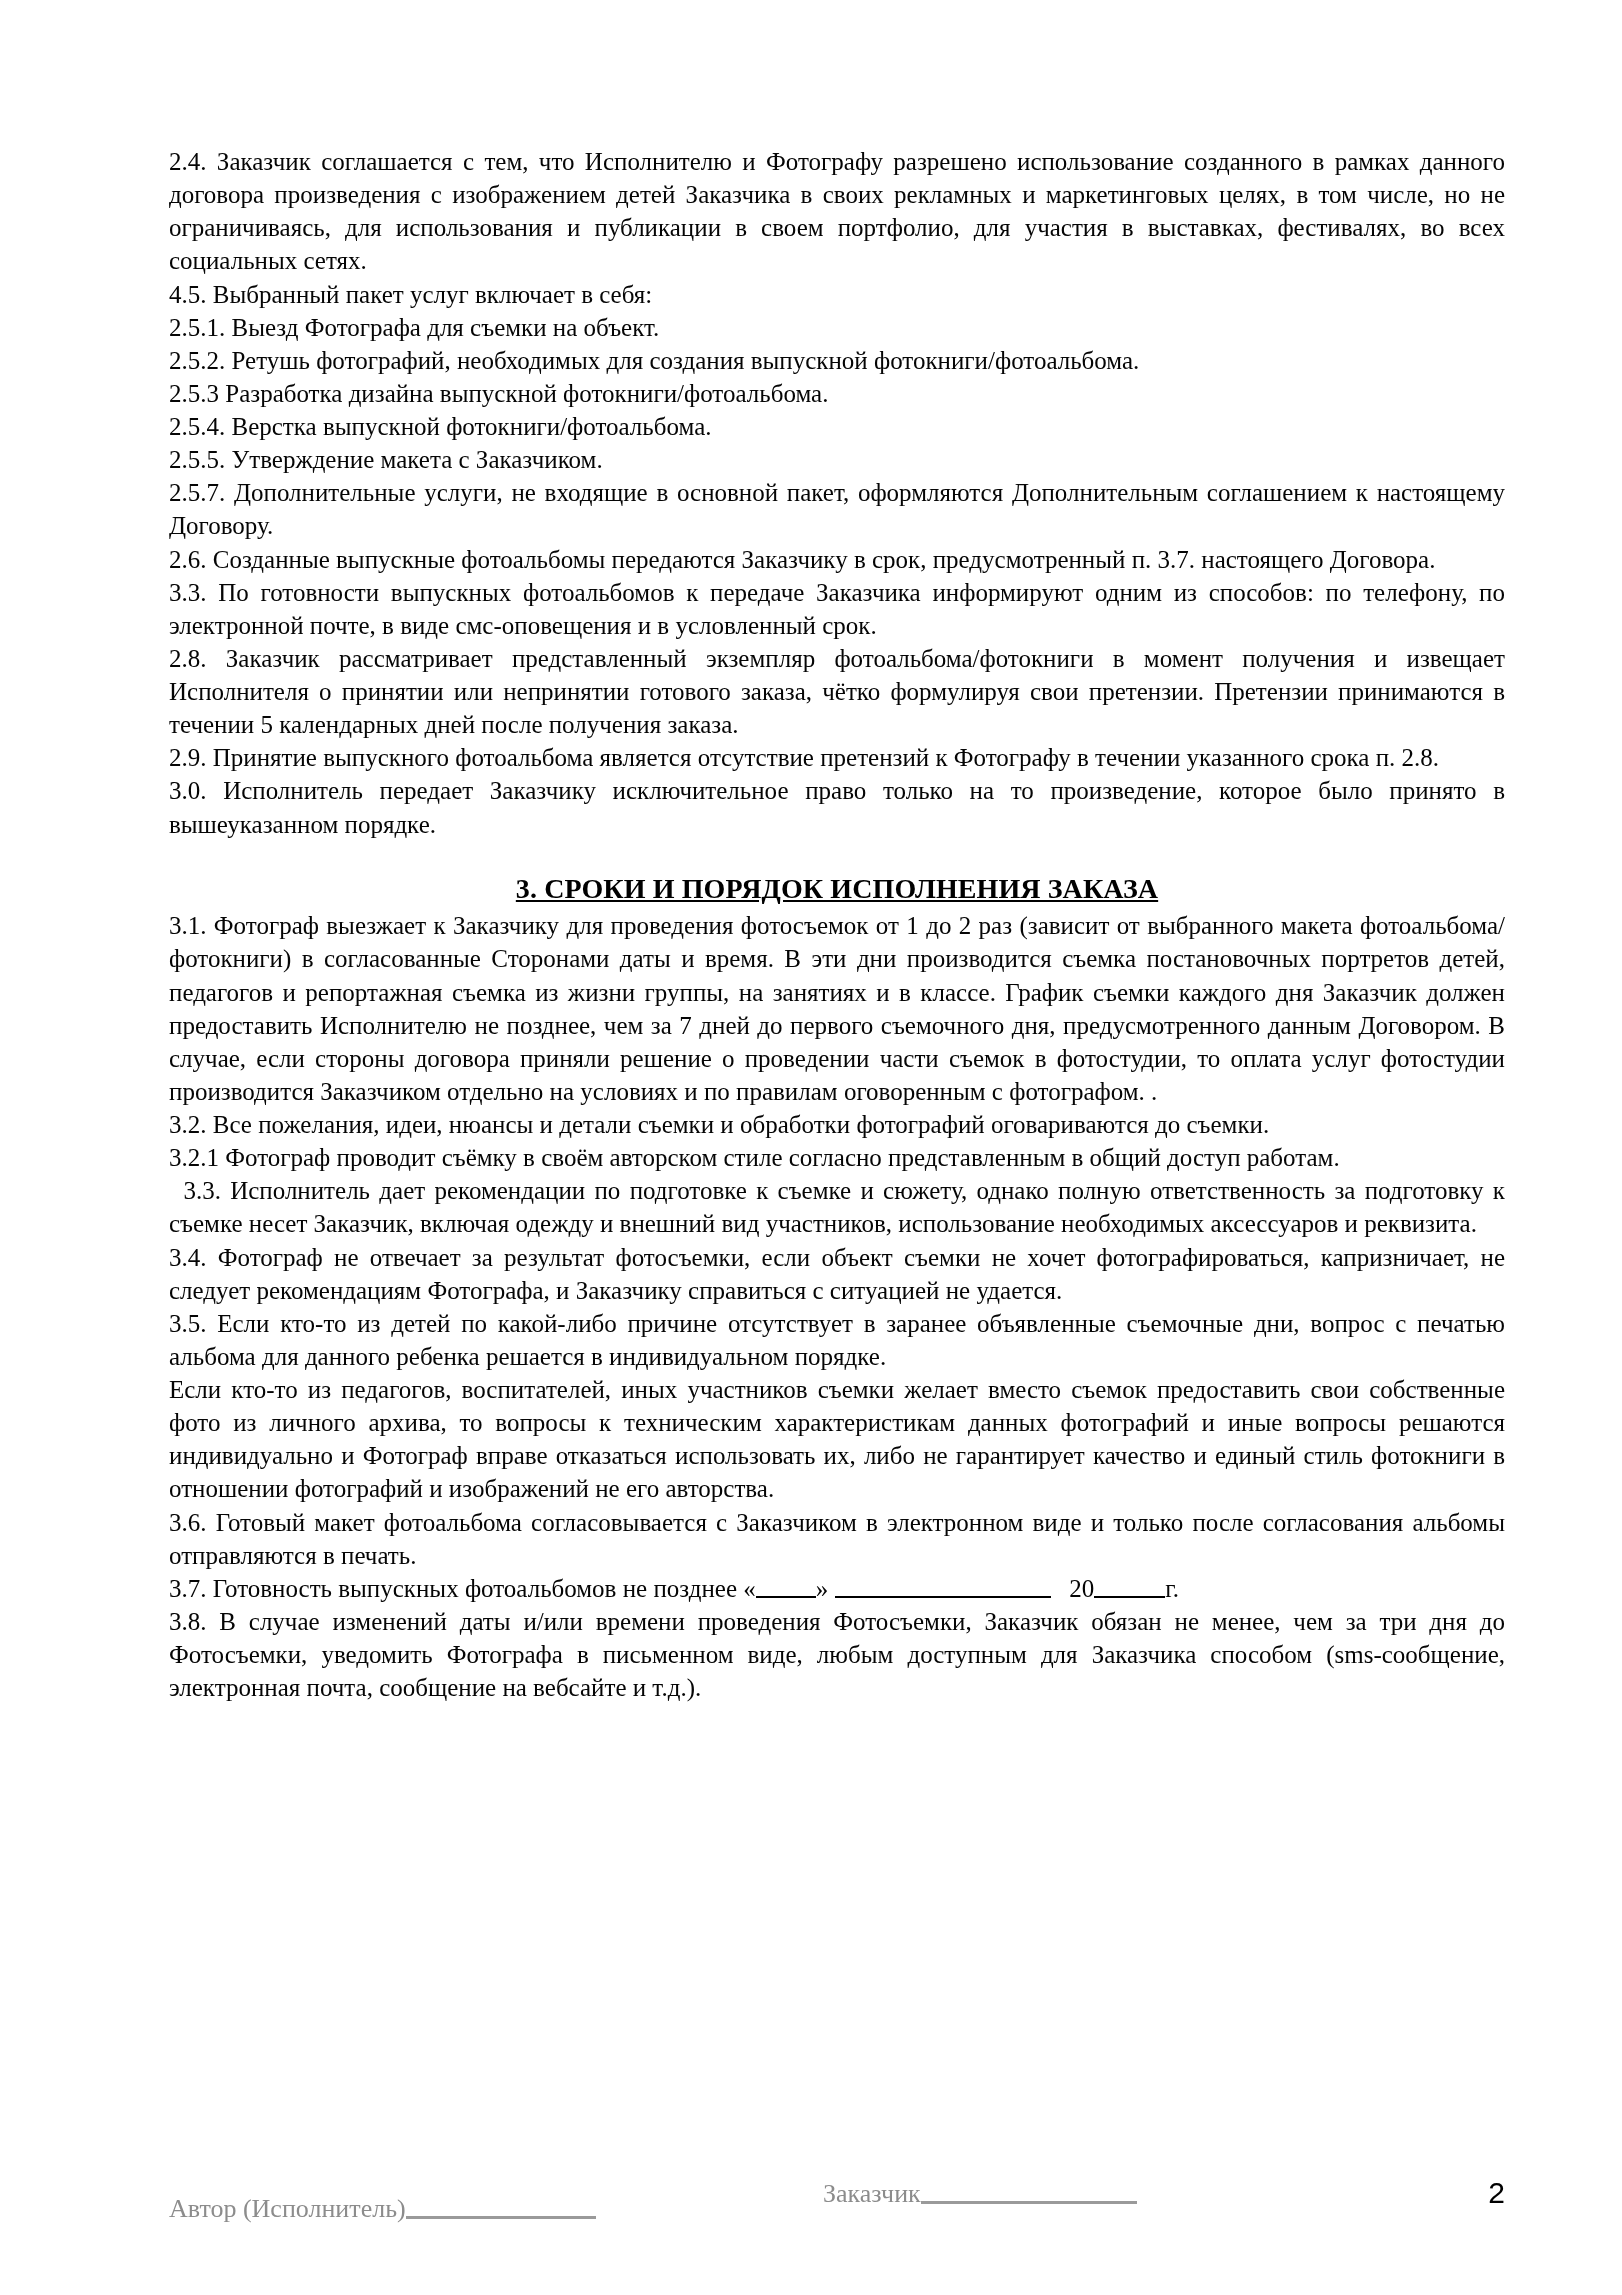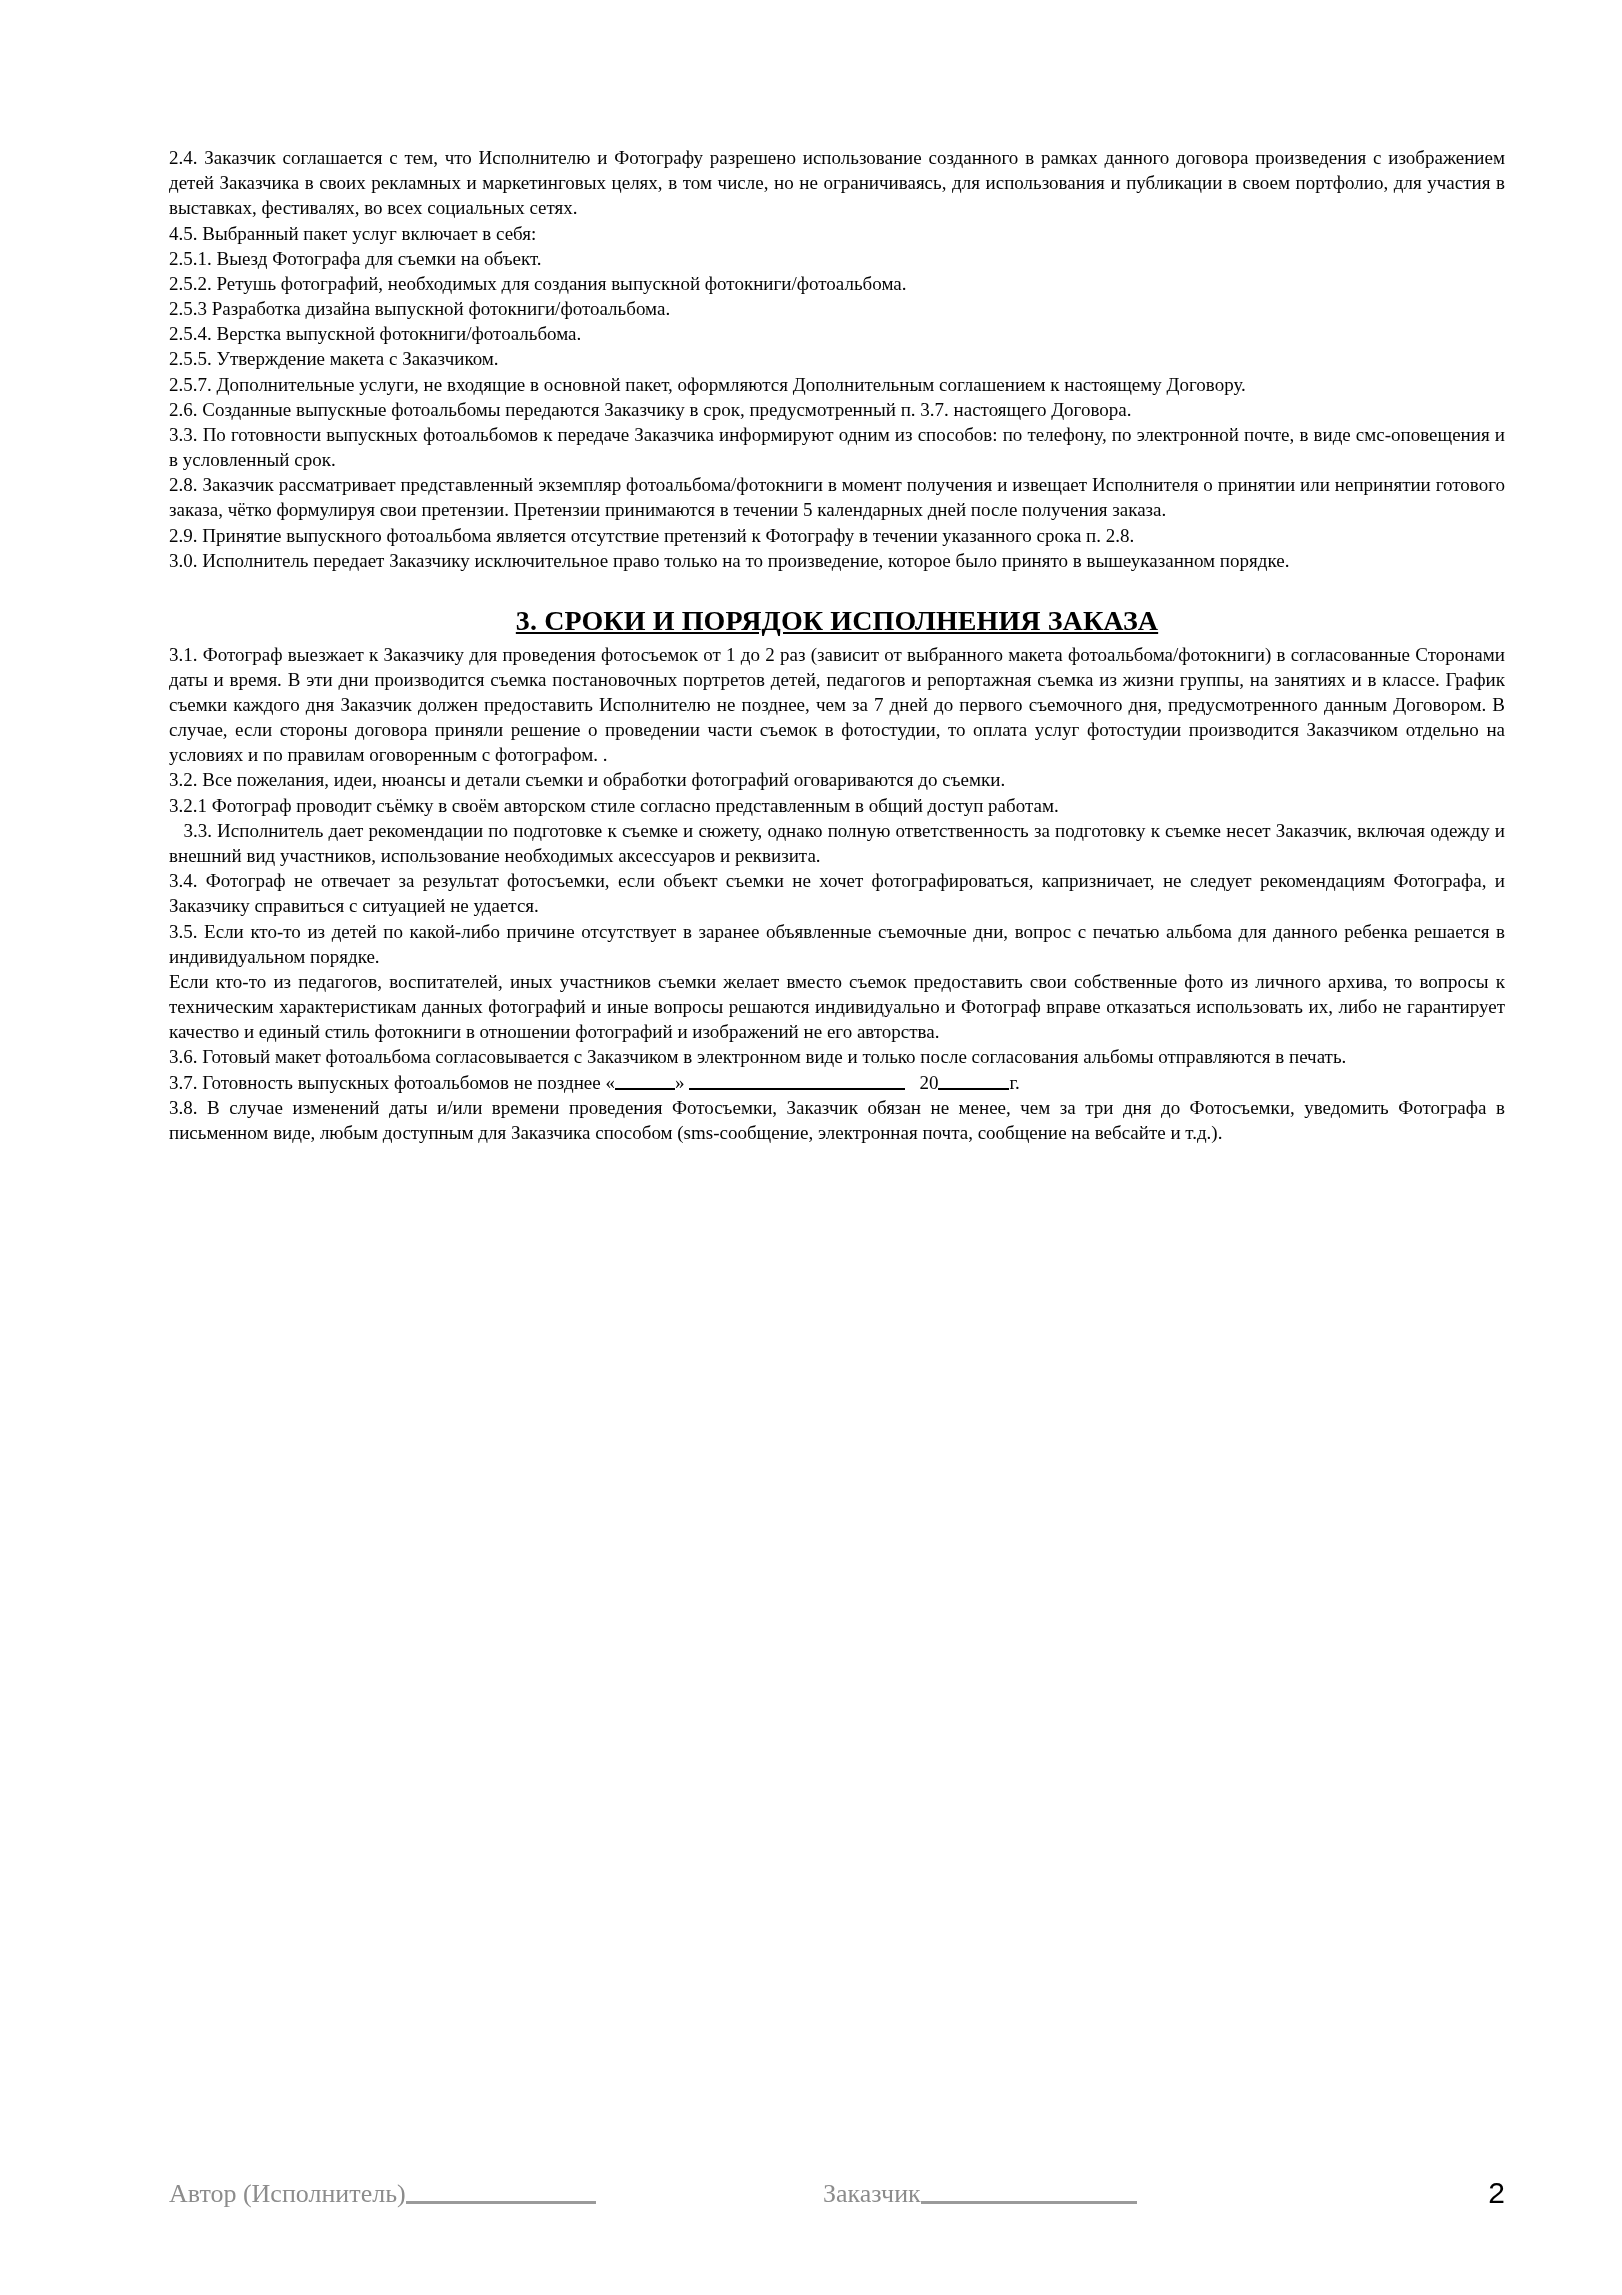--- a/index.html
+++ b/index.html
@@ -19,21 +19,21 @@
     overflow: hidden;
   }
   .body-area {
     position: absolute;
     left: 169px;
     top: 145px;
     width: 1336px;
   }
   .para {
     margin: 0;
-    font-size: 19px;
+    font-size: 25px;
     line-height: 1.325;
     text-align: justify;
     text-justify: inter-word;
     color: #050505;
     -webkit-font-smoothing: antialiased;
   }
   .para.last-left {
     text-align: left;
   }
   .para.indent-sm {
@@ -78,21 +78,21 @@
     width: 100%;
     height: 46px;
   }
   .footer-item {
     position: absolute;
     font-size: 26px;
     line-height: 1.1;
     color: #8c8c8c;
     white-space: nowrap;
   }
-  .footer-author { left: 0px; top: 0px; }
+  .footer-author { left: 0px; top: 15px; }
   .footer-client { left: 654px; top: 0px; }
   .footer-rule {
     display: inline-block;
     border-bottom: 3.3px solid #9a9a9a;
     height: 0.8em;
     vertical-align: baseline;
     margin-bottom: -2px;
   }
   .rule-author { width: 190px; }
   .rule-client { width: 216px; }

